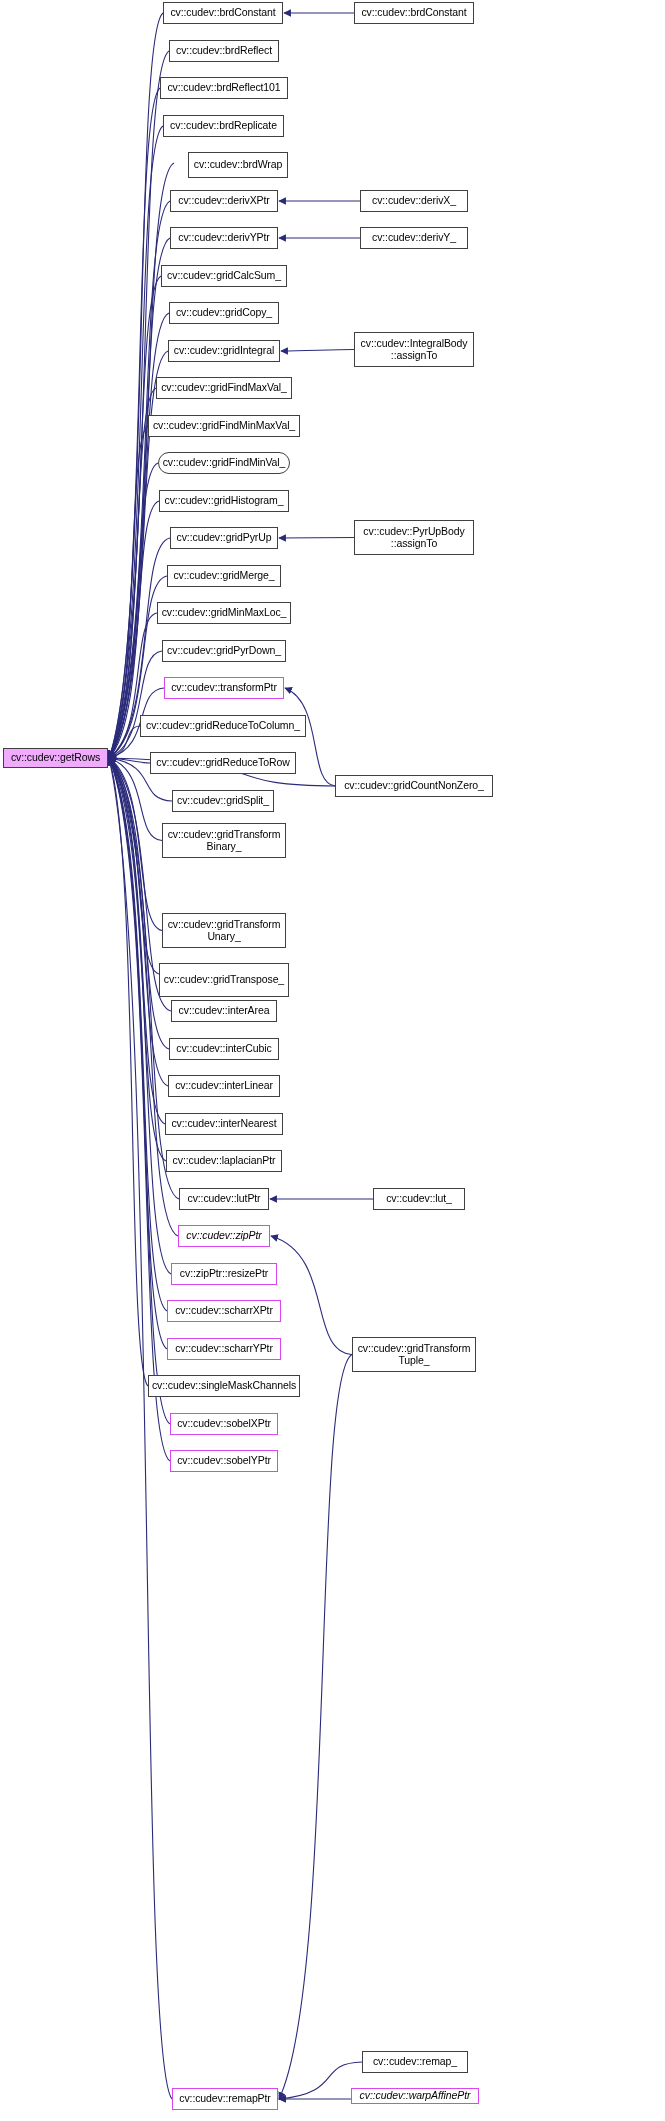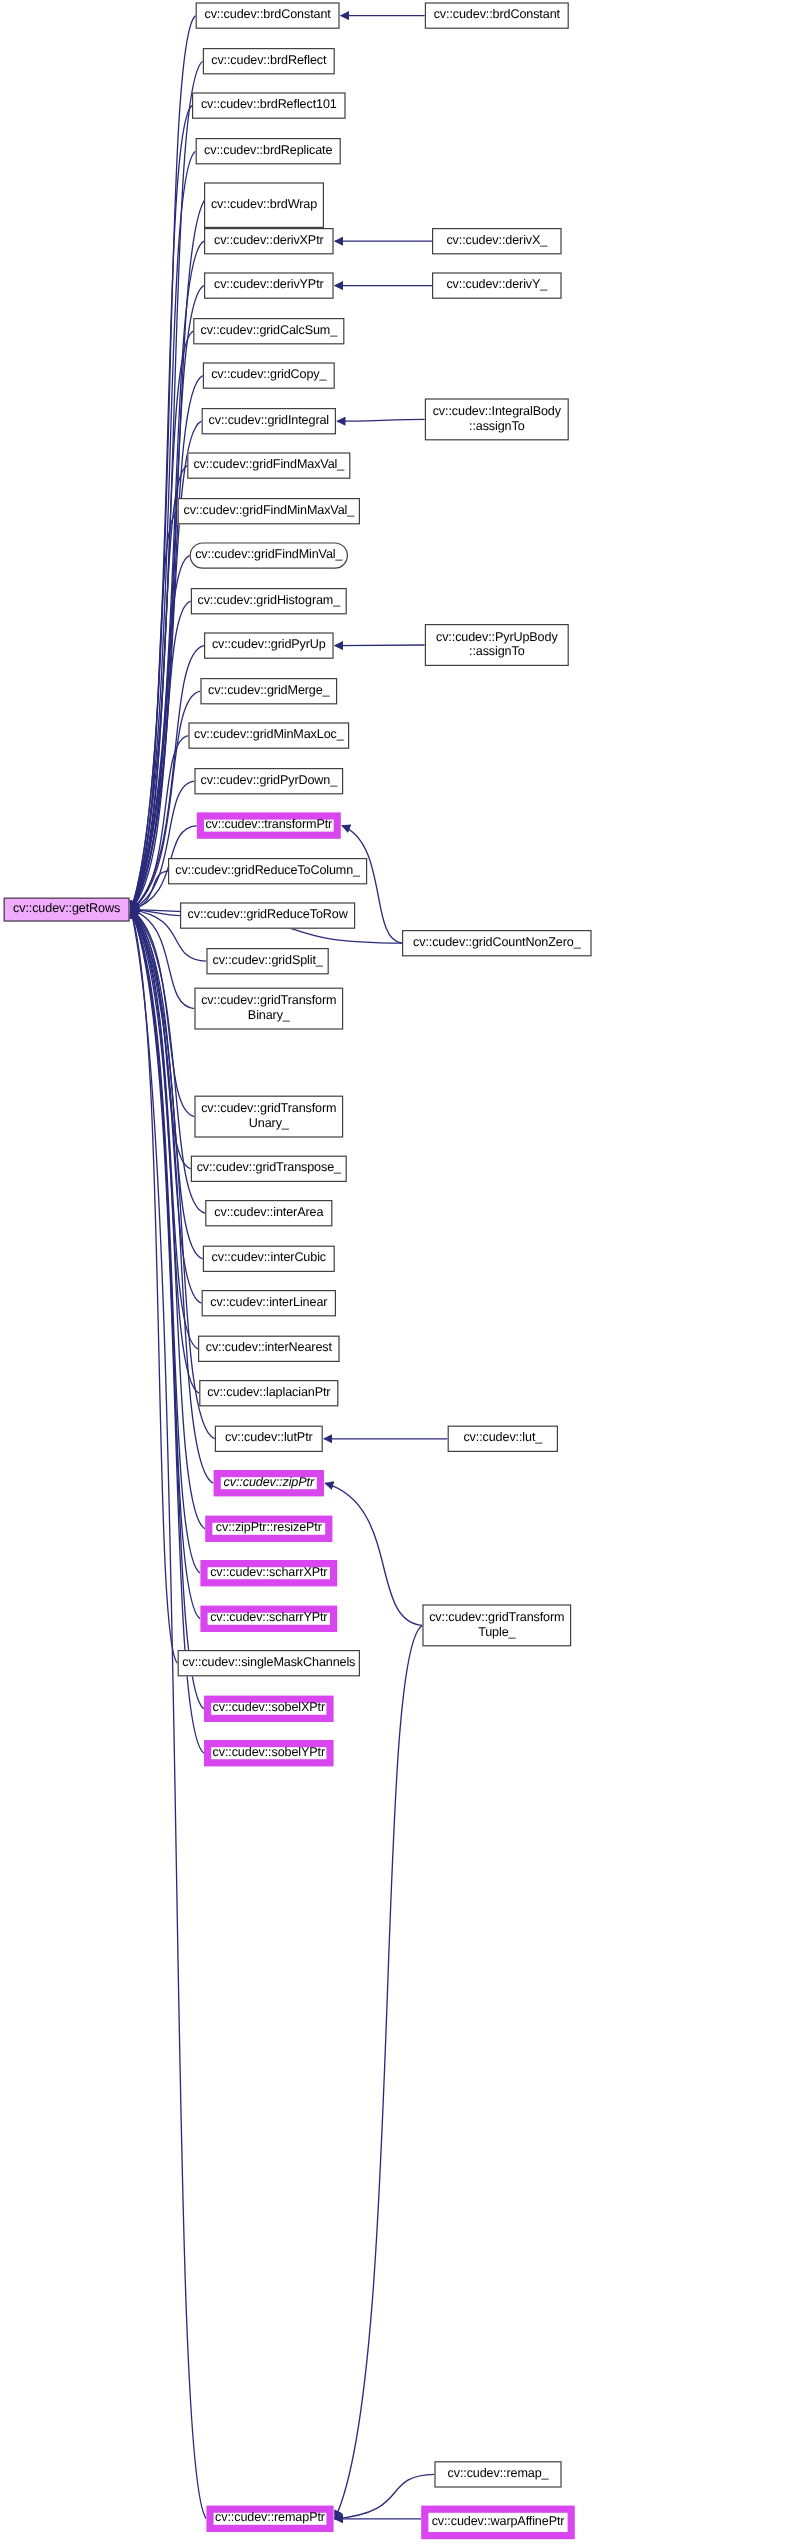--- a/index.html
+++ b/index.html
@@ -2,21 +2,21 @@
 <html><head>
 <meta charset="utf-8">
 <style>
   html,body{margin:0;padding:0;background:#ffffff;}
   body{font-family:"Liberation Sans", sans-serif;}
   #graph{position:relative;width:665px;height:2121px;background:#ffffff;overflow:hidden;}
   svg.edges{position:absolute;left:0;top:0;width:665px;height:2121px;pointer-events:none;}
   .node{position:absolute;box-sizing:border-box;display:flex;align-items:center;justify-content:center;
         text-align:center;line-height:1.08;background:#ffffff;border:1px solid #404040;
         font-size:10.5px;color:#000000;white-space:pre-line;letter-spacing:-0.1px;}
-  .node.red{border:6px solid #d946ef;}
+  .node.red{border:1px solid #d946ef;}
   .node.root{background:#f0abfc;border:1px solid #404040;}
 </style>
 </head>
 <body>
 
 <div id="graph">
   <svg class="edges" viewBox="0 0 665 2121">
     <defs>
       <marker id="arrow" viewBox="0 0 10 10" refX="9" refY="5" markerWidth="7" markerHeight="7" orient="auto-start-reverse">
         <path d="M 0 0 L 10 5 L 0 10 z" fill="#2a2a7a"></path>
@@ -75,21 +75,21 @@
         <path d="M 362 2062 C 316.35 2063.11 343.74 2093.08 279 2099" fill="none" stroke="#2a2a7a" stroke-width="1.1" marker-end="url(#arrow)"></path>
         <path d="M 351 2099 C 327.24 2099 303.48 2099 279 2099" fill="none" stroke="#2a2a7a" stroke-width="1.1" marker-end="url(#arrow)"></path>
       </g>
   </svg>
   <div id="node-layer">
       <div class="node root" style="left: 3px; top: 748px; width: 105px; height: 20px;">cv::cudev::getRows</div>
       <div class="node" style="left: 163px; top: 2px; width: 120px; height: 22px;">cv::cudev::brdConstant</div>
       <div class="node" style="left: 169px; top: 40px; width: 110px; height: 22px;">cv::cudev::brdReflect</div>
       <div class="node" style="left: 160px; top: 77px; width: 128px; height: 22px;">cv::cudev::brdReflect101</div>
       <div class="node" style="left: 163px; top: 115px; width: 121px; height: 22px;">cv::cudev::brdReplicate</div>
-      <div class="node" style="left: 170px; top: 152px; width: 100px; height: 38px;">cv::cudev::brdWrap</div>
+      <div class="node" style="left: 188px; top: 152px; width: 100px; height: 26px;">cv::cudev::brdWrap</div>
       <div class="node" style="left: 170px; top: 190px; width: 108px; height: 22px;">cv::cudev::derivXPtr</div>
       <div class="node" style="left: 170px; top: 227px; width: 108px; height: 22px;">cv::cudev::derivYPtr</div>
       <div class="node" style="left: 161px; top: 265px; width: 126px; height: 22px;">cv::cudev::gridCalcSum_</div>
       <div class="node" style="left: 169px; top: 302px; width: 110px; height: 22px;">cv::cudev::gridCopy_</div>
       <div class="node" style="left: 168px; top: 340px; width: 112px; height: 22px;">cv::cudev::gridIntegral</div>
       <div class="node" style="left: 156px; top: 377px; width: 136px; height: 22px;">cv::cudev::gridFindMaxVal_</div>
       <div class="node" style="left: 148px; top: 415px; width: 152px; height: 22px;">cv::cudev::gridFindMinMaxVal_</div>
       <div class="node" style="left: 158px; top: 452px; width: 132px; height: 22px; border-radius: 11px;">cv::cudev::gridFindMinVal_</div>
       <div class="node" style="left: 159px; top: 490px; width: 130px; height: 22px;">cv::cudev::gridHistogram_</div>
       <div class="node" style="left: 170px; top: 527px; width: 108px; height: 22px;">cv::cudev::gridPyrUp</div>
@@ -97,21 +97,21 @@
       <div class="node" style="left: 157px; top: 602px; width: 134px; height: 22px;">cv::cudev::gridMinMaxLoc_</div>
       <div class="node" style="left: 162px; top: 640px; width: 124px; height: 22px;">cv::cudev::gridPyrDown_</div>
       <div class="node red" style="left: 164px; top: 677px; width: 120px; height: 22px;">cv::cudev::transformPtr</div>
       <div class="node" style="left: 140px; top: 715px; width: 166px; height: 22px;">cv::cudev::gridReduceToColumn_</div>
       <div class="node" style="left: 150px; top: 752px; width: 146px; height: 22px; text-align: center;">cv::cudev::gridReduceToRow</div>
       <div class="node" style="left: 172px; top: 790px; width: 102px; height: 22px;">cv::cudev::gridSplit_</div>
       <div class="node" style="left: 162px; top: 823px; width: 124px; height: 35px;">cv::cudev::gridTransform
 Binary_</div>
       <div class="node" style="left: 162px; top: 913px; width: 124px; height: 35px;">cv::cudev::gridTransform
 Unary_</div>
-      <div class="node" style="left: 159px; top: 963px; width: 130px; height: 22px;">cv::cudev::gridTranspose_</div>
+      <div class="node" style="left: 159px; top: 963px; width: 130px; height: 34px;">cv::cudev::gridTranspose_</div>
       <div class="node" style="left: 171px; top: 1000px; width: 106px; height: 22px;">cv::cudev::interArea</div>
       <div class="node" style="left: 169px; top: 1038px; width: 110px; height: 22px;">cv::cudev::interCubic</div>
       <div class="node" style="left: 168px; top: 1075px; width: 112px; height: 22px;">cv::cudev::interLinear</div>
       <div class="node" style="left: 165px; top: 1113px; width: 118px; height: 22px;">cv::cudev::interNearest</div>
       <div class="node" style="left: 166px; top: 1150px; width: 116px; height: 22px;">cv::cudev::laplacianPtr</div>
       <div class="node" style="left: 179px; top: 1188px; width: 90px; height: 22px;">cv::cudev::lutPtr</div>
       <div class="node red" style="left: 178px; top: 1225px; width: 92px; height: 22px; font-style: italic;">cv::cudev::zipPtr</div>
       <div class="node red" style="left: 171px; top: 1263px; width: 106px; height: 22px;">cv::zipPtr::resizePtr</div>
       <div class="node red" style="left: 167px; top: 1300px; width: 114px; height: 22px;">cv::cudev::scharrXPtr</div>
       <div class="node red" style="left: 167px; top: 1338px; width: 114px; height: 22px;">cv::cudev::scharrYPtr</div>
@@ -124,15 +124,15 @@
       <div class="node" style="left: 360px; top: 227px; width: 108px; height: 22px;">cv::cudev::derivY_</div>
       <div class="node" style="left: 354px; top: 332px; width: 120px; height: 35px;">cv::cudev::IntegralBody
 ::assignTo</div>
       <div class="node" style="left: 354px; top: 520px; width: 120px; height: 35px;">cv::cudev::PyrUpBody
 ::assignTo</div>
       <div class="node" style="left: 335px; top: 775px; width: 158px; height: 22px;">cv::cudev::gridCountNonZero_</div>
       <div class="node" style="left: 373px; top: 1188px; width: 92px; height: 22px;">cv::cudev::lut_</div>
       <div class="node" style="left: 352px; top: 1337px; width: 124px; height: 35px;">cv::cudev::gridTransform
 Tuple_</div>
       <div class="node" style="left: 362px; top: 2051px; width: 106px; height: 22px;">cv::cudev::remap_</div>
-      <div class="node red" style="left: 351px; top: 2088px; width: 128px; height: 28px;">cv::cudev::warpAffinePtr</div>
+      <div class="node red" style="left: 351px; top: 2088px; width: 128px; height: 16px; font-style: italic;">cv::cudev::warpAffinePtr</div>
     </div>
 </div>
 
 </body></html>

